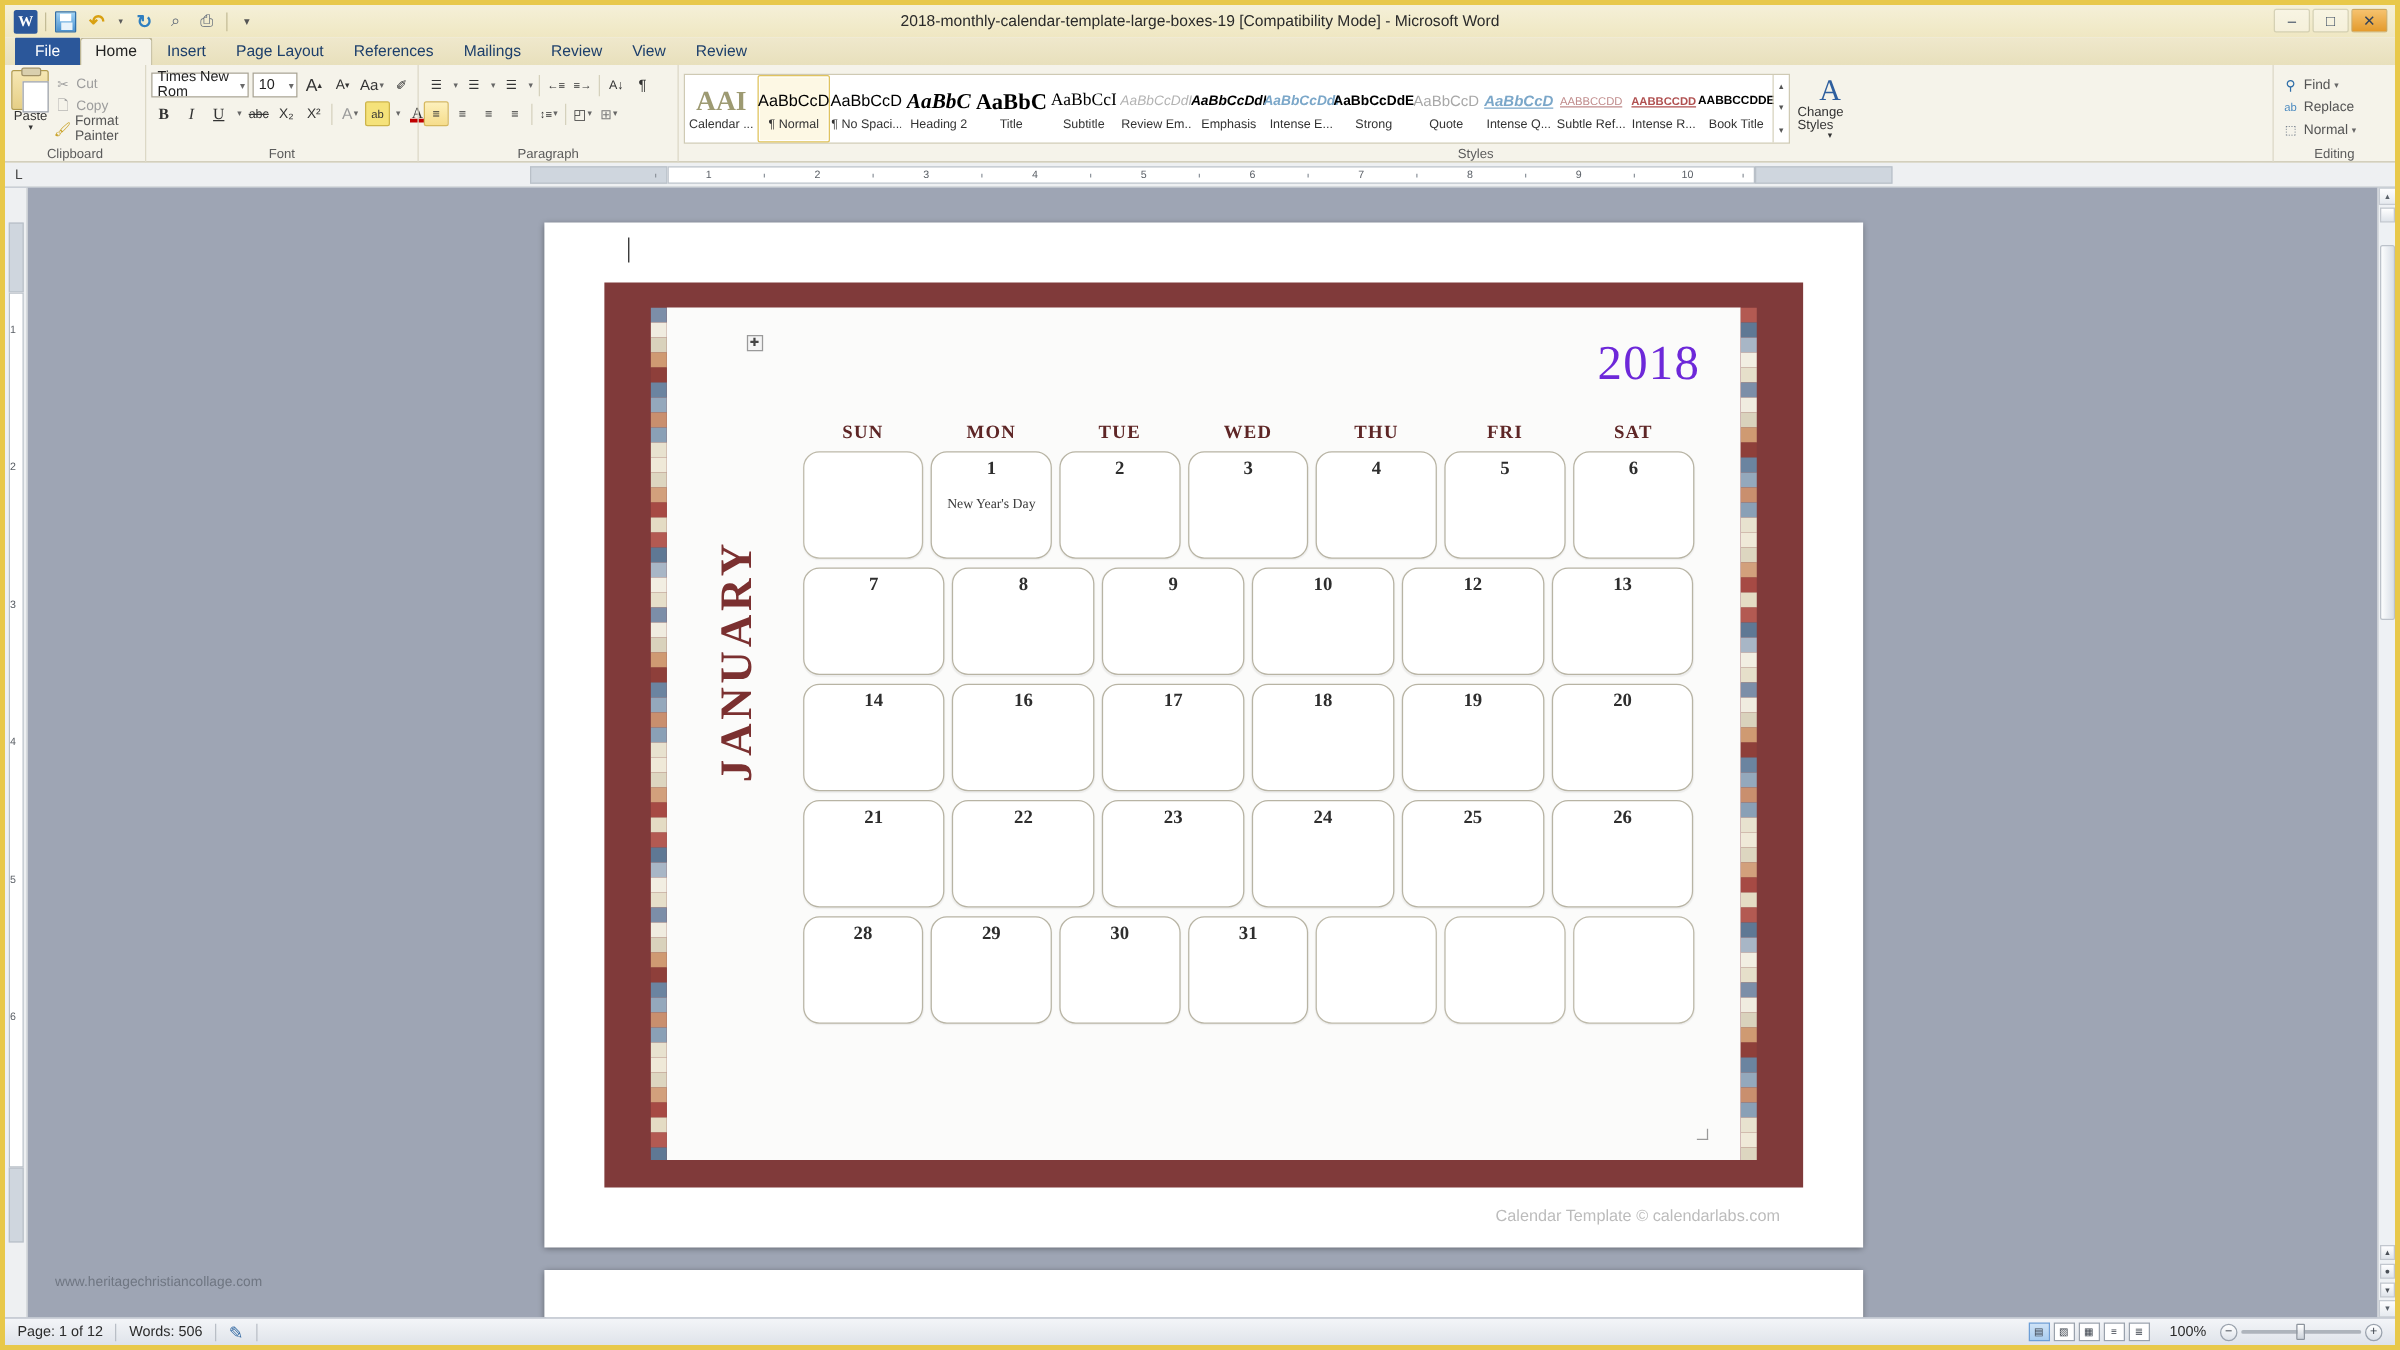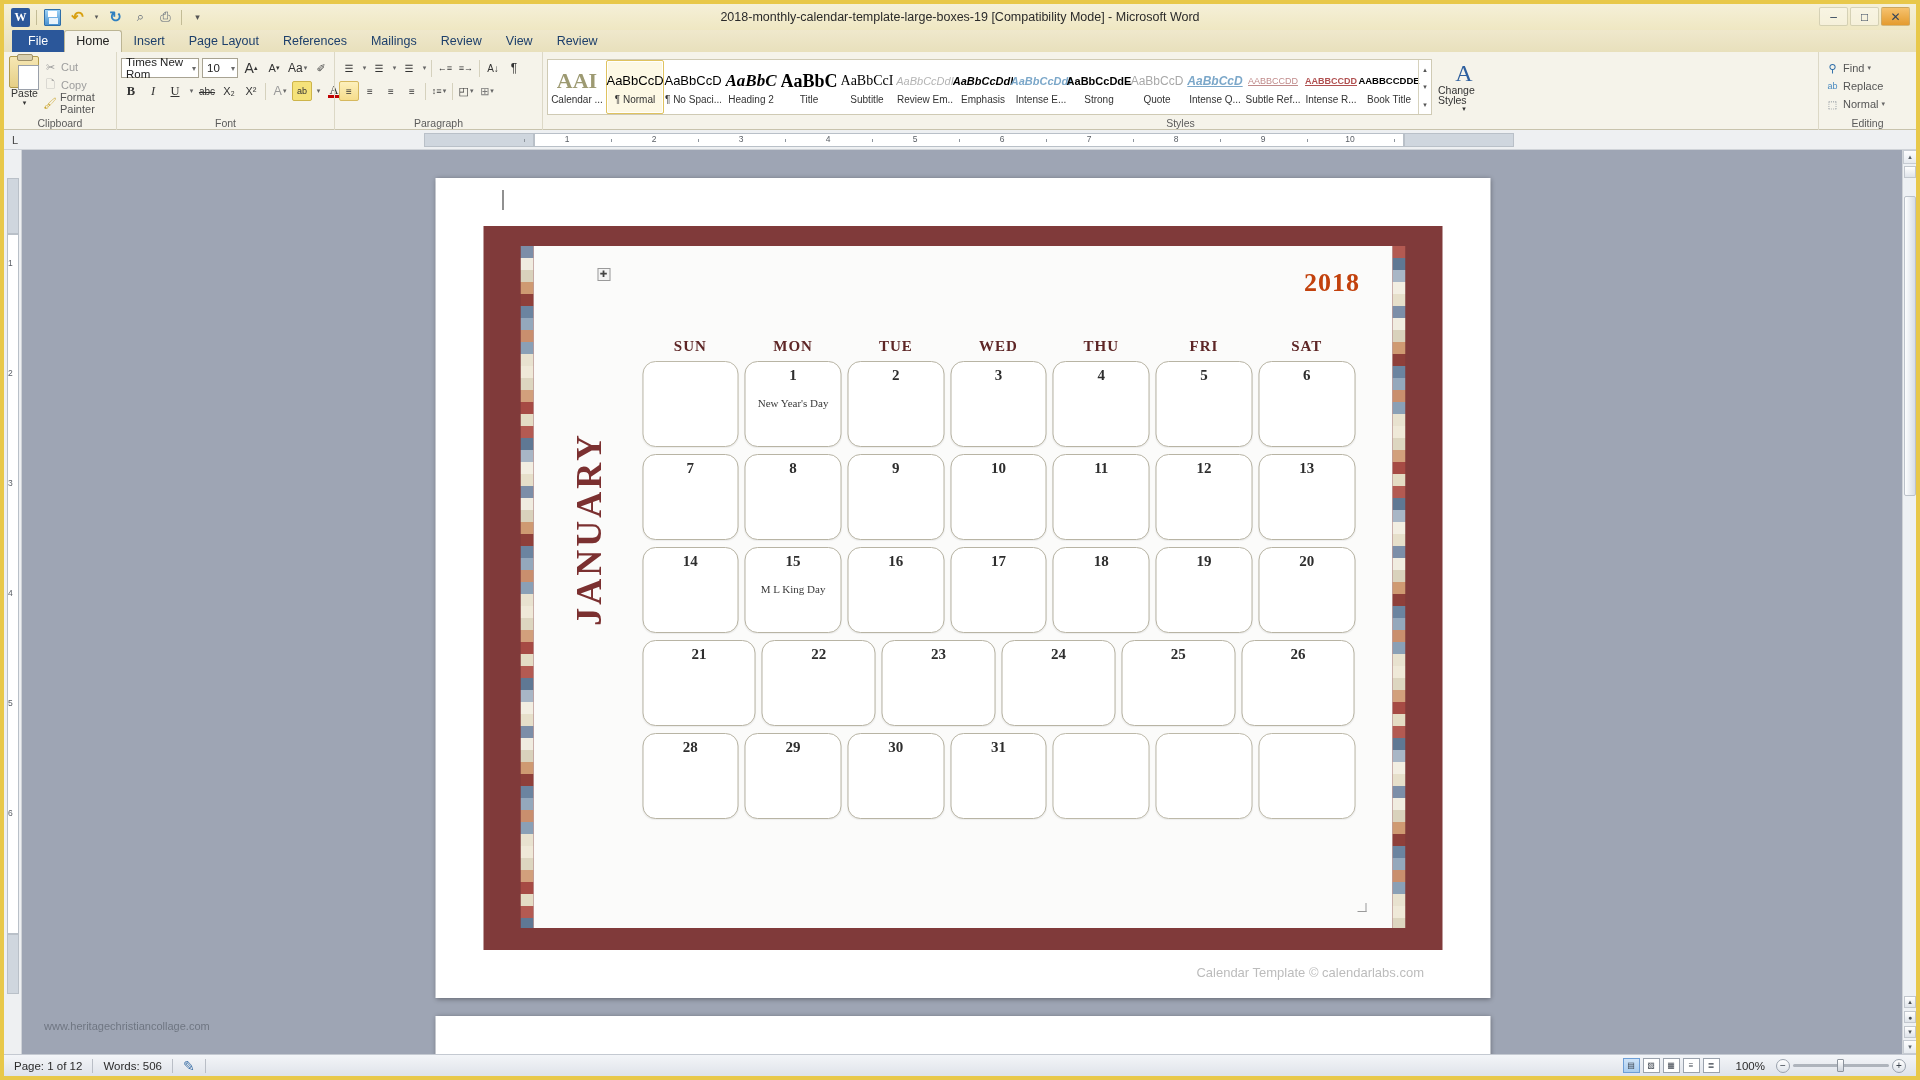--- a/index.html
+++ b/index.html
@@ -154,22 +154,22 @@
     position:absolute; left:50px; top:20px; right:50px; bottom:22px;
     background:#fbfbfa;
   }
   .stripe-col { position:absolute; top:0; bottom:0; width:13px; overflow:hidden; }
   .stripe-col.left { left:-13px; }
   .stripe-col.right { right:-13px; }
   .stripe-col i { display:block; width:13px; height:12px; }
 
   .yr {
     position:absolute; right:32px; top:22px;
-    font-family:"Liberation Serif", serif; font-size:26px; font-weight:bold;
-    color:#c2410c; letter-spacing:1px;
+    font-family:"Liberation Serif", serif; font-size:39px; font-weight:normal;
+    color:#6d28d9; letter-spacing:1px;
   }
   .mon-vert {
     position:absolute; left:34px; top:186px;
     font-family:"Liberation Serif", serif; font-size:36px; font-weight:bold;
     color:#7b3030; letter-spacing:3px;
     writing-mode:vertical-rl; transform:rotate(180deg);
   }
   .tablehandle {
     position:absolute; left:64px; top:22px; width:13px; height:13px;
     border:1px solid #9a9a9a; background:#f4f4f4; font-size:9px; color:#444;
@@ -769,44 +769,33 @@
                         <div class="dnum">9</div>
                       </div>
                     </div>
                     <div class="cellwrap">
                       <div class="cell">
                         <div class="dnum">10</div>
                       </div>
                     </div>
                     <div class="cellwrap">
                       <div class="cell">
-                        <div class="dnum">11</div>
-                      </div>
-                    </div>
-                    <div class="cellwrap">
-                      <div class="cell">
                         <div class="dnum">12</div>
                       </div>
                     </div>
                     <div class="cellwrap">
                       <div class="cell">
                         <div class="dnum">13</div>
                       </div>
                     </div>
                   </div>
                   <div class="wk-row">
                     <div class="cellwrap">
                       <div class="cell">
                         <div class="dnum">14</div>
-                      </div>
-                    </div>
-                    <div class="cellwrap">
-                      <div class="cell">
-                        <div class="dnum">15</div>
-                        <div class="ev">M L King Day</div>
                       </div>
                     </div>
                     <div class="cellwrap">
                       <div class="cell">
                         <div class="dnum">16</div>
                       </div>
                     </div>
                     <div class="cellwrap">
                       <div class="cell">
                         <div class="dnum">17</div>

